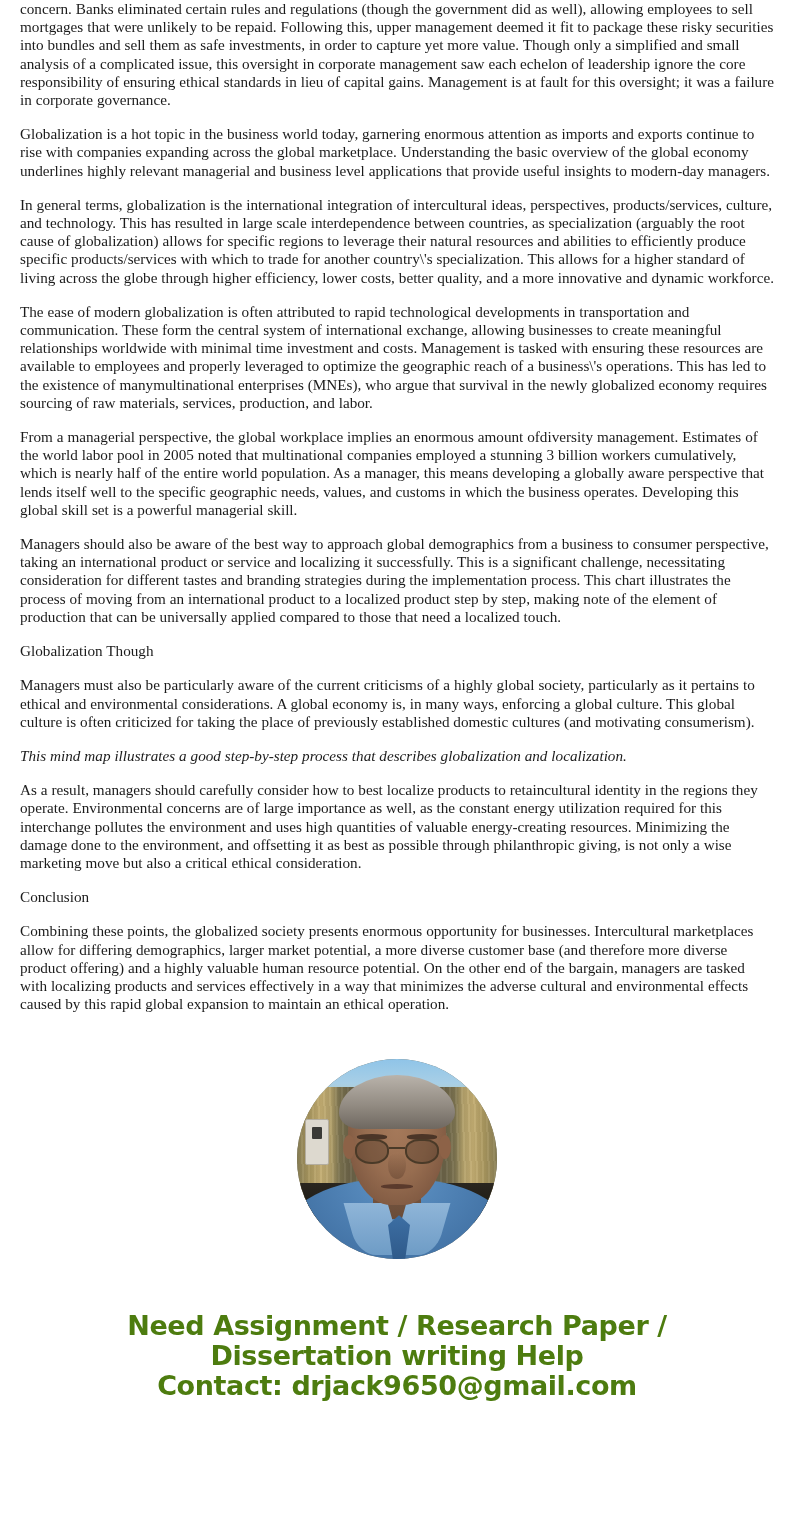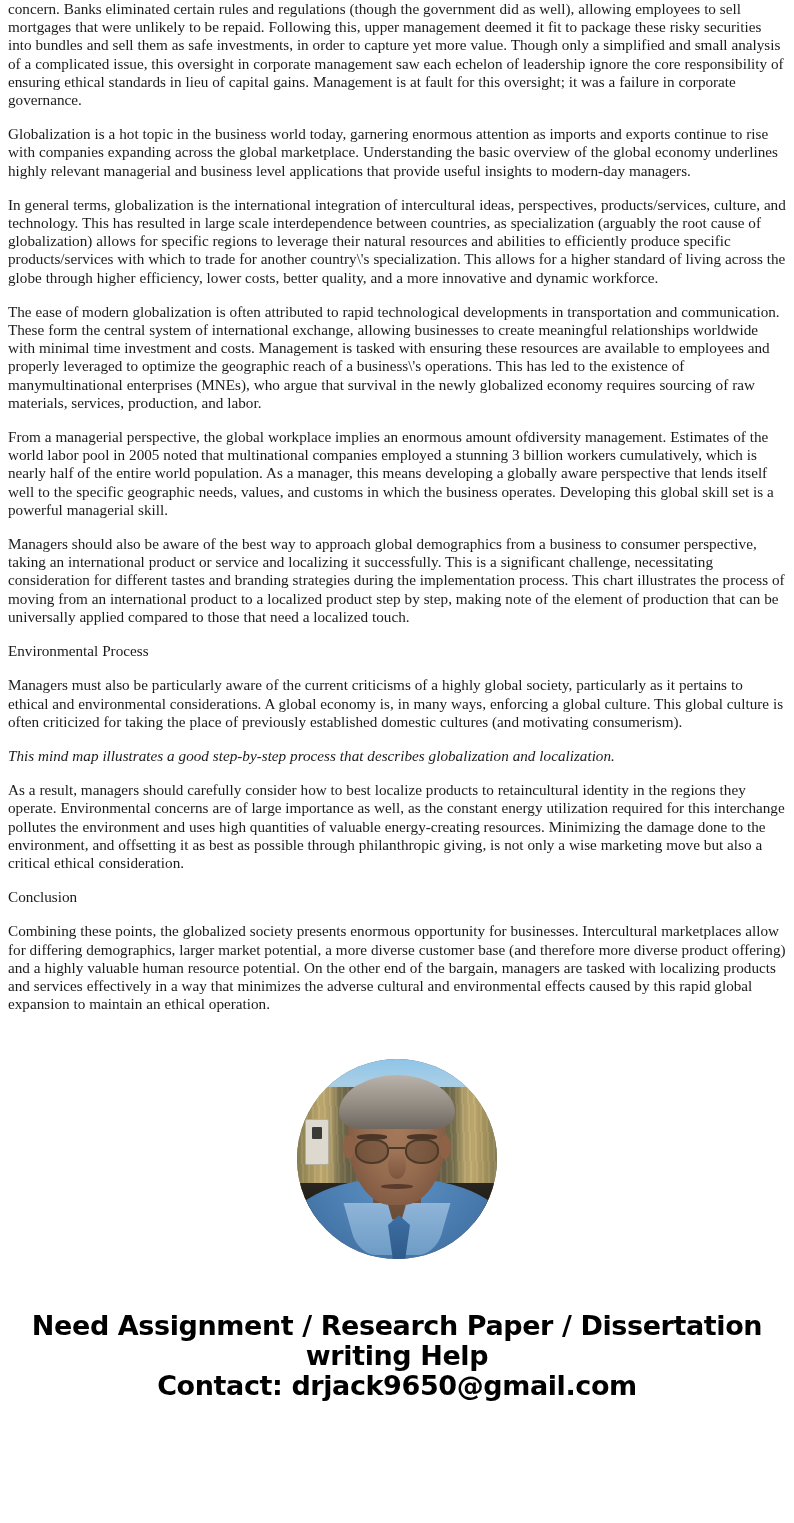--- a/index.html
+++ b/index.html
@@ -12,21 +12,21 @@
     width: 794px;
     min-height: 1523px;
     font-family: "Liberation Serif", "DejaVu Serif", serif;
     color: #1a1a1a;
     -webkit-font-smoothing: antialiased;
   }
 
   .page {
     width: 794px;
     box-sizing: border-box;
-    padding: 0 8px;
+    padding: 0 20px;
     position: relative;
   }
 
   .article {
     padding-top: 0;
   }
 
   
   .para {
     font-family: "Liberation Serif", "DejaVu Serif", serif;
@@ -239,21 +239,21 @@
     background: #5a3a2c;
     border-radius: 50%;
   }
 
   
   .promo {
     margin-top: 52px;
     text-align: center;
     font-family: "DejaVu Sans", "Liberation Sans", sans-serif;
     font-weight: bold;
-    color: #000000;
+    color: #4d7c0f;
     line-height: 30px;
     letter-spacing: -0.4px;
   }
   .promo-line1 {
     font-size: 27px;
     display: block;
     padding: 0 12px;
   }
   .promo-line2 {
     font-size: 27px;
@@ -277,21 +277,21 @@
     <p class="para">In general terms, globalization is the international integration of intercultural ideas, perspectives, products/services, culture, and technology. This has resulted in large scale interdependence between countries, as specialization (arguably the root cause of globalization) allows for specific regions to leverage their natural resources and abilities to efficiently produce specific products/services with which to trade for another country\'s specialization. This allows for a higher standard of living across the globe through higher efficiency, lower costs, better quality, and a more innovative and dynamic workforce.</p>
 
 
     <p class="para">The ease of modern globalization is often attributed to rapid technological developments in transportation and communication. These form the central system of international exchange, allowing businesses to create meaningful relationships worldwide with minimal time investment and costs. Management is tasked with ensuring these resources are available to employees and properly leveraged to optimize the geographic reach of a business\'s operations. This has led to the existence of manymultinational enterprises (MNEs), who argue that survival in the newly globalized economy requires sourcing of raw materials, services, production, and labor.</p>
 
     <p class="para">From a managerial perspective, the global workplace implies an enormous amount ofdiversity management. Estimates of the world labor pool in 2005 noted that multinational companies employed a stunning 3 billion workers cumulatively, which is nearly half of the entire world population. As a manager, this means developing a globally aware perspective that lends itself well to the specific geographic needs, values, and customs in which the business operates. Developing this global skill set is a powerful managerial skill.</p>
 
 
     <p class="para">Managers should also be aware of the best way to approach global demographics from a business to consumer perspective, taking an international product or service and localizing it successfully. This is a significant challenge, necessitating consideration for different tastes and branding strategies during the implementation process. This chart illustrates the process of moving from an international product to a localized product step by step, making note of the element of production that can be universally applied compared to those that need a localized touch.</p>
 
-    <p class="para heading">Environmental Process</p>
+    <p class="para heading">Globalization Though</p>
 
     <p class="para">Managers must also be particularly aware of the current criticisms of a highly global society, particularly as it pertains to ethical and environmental considerations. A global economy is, in many ways, enforcing a global culture. This global culture is often criticized for taking the place of previously established domestic cultures (and motivating consumerism).</p>
 
     <p class="para italic">This mind map illustrates a good step-by-step process that describes globalization and localization.</p>
 
     <p class="para">As a result, managers should carefully consider how to best localize products to retaincultural identity in the regions they operate. Environmental concerns are of large importance as well, as the constant energy utilization required for this interchange pollutes the environment and uses high quantities of valuable energy-creating resources. Minimizing the damage done to the environment, and offsetting it as best as possible through philanthropic giving, is not only a wise marketing move but also a critical ethical consideration.</p>
 
     <p class="para heading">Conclusion</p>
 
     <p class="para">Combining these points, the globalized society presents enormous opportunity for businesses. Intercultural marketplaces allow for differing demographics, larger market potential, a more diverse customer base (and therefore more diverse product offering) and a highly valuable human resource potential. On the other end of the bargain, managers are tasked with localizing products and services effectively in a way that minimizes the adverse cultural and environmental effects caused by this rapid global expansion to maintain an ethical operation.</p>

